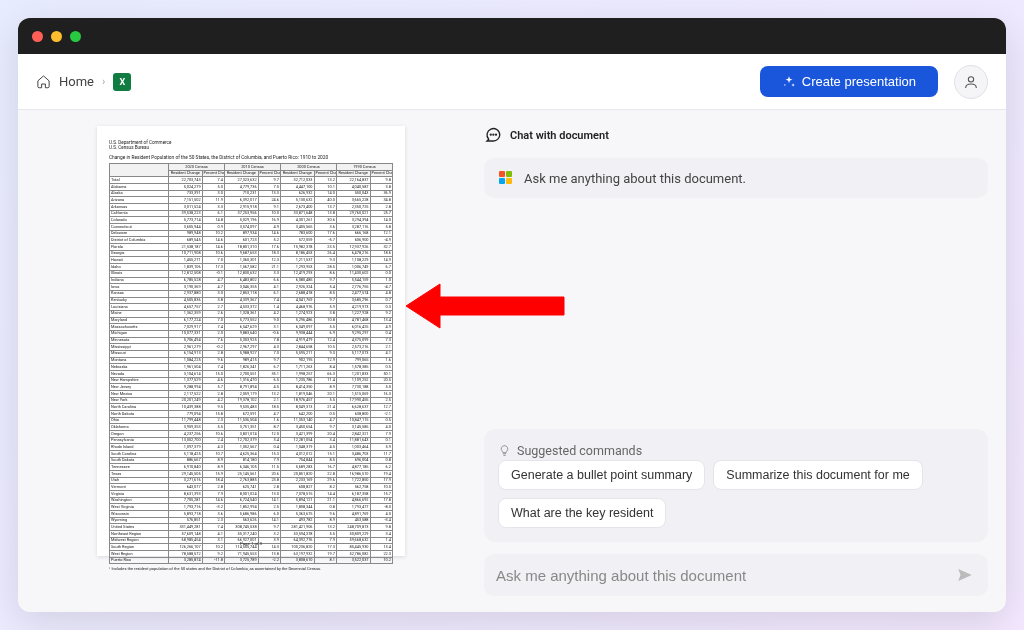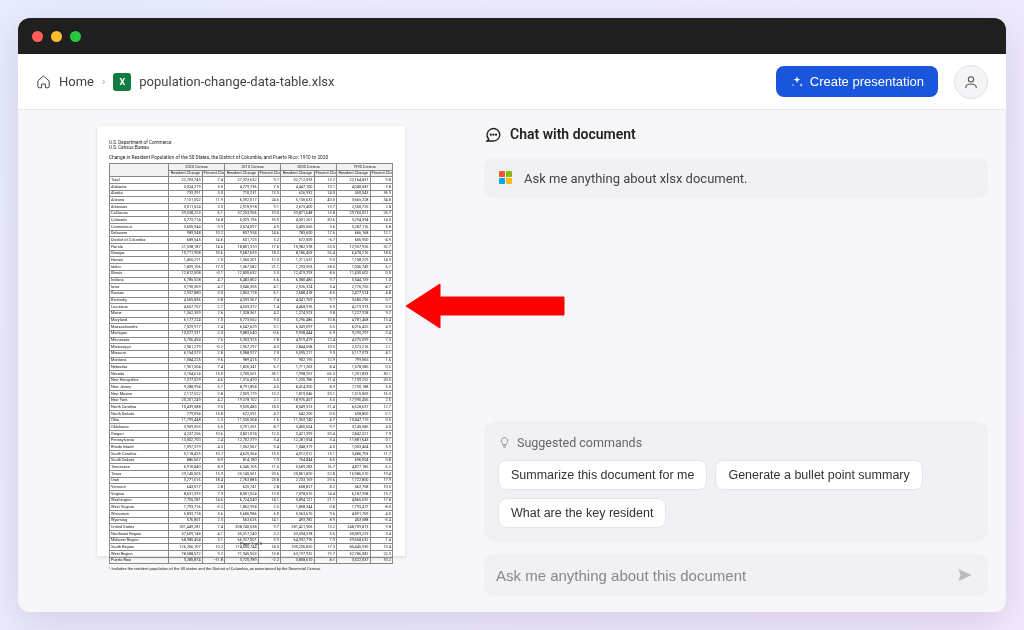--- a/index.html
+++ b/index.html
@@ -67,21 +67,21 @@
     font-weight: 700;
     position: relative;
   }
   .xlsx-ico::after{ content:"X"; }
   .topbar .spacer { flex: 1; }
   .create-btn {
     background: #1a56db;
     color: #fff;
     border: none;
     border-radius: 8px;
-    padding: 8px 14px;
+    padding: 8px 22px;
     font-size: 13px;
     font-weight: 500;
     display: flex;
     align-items: center;
     gap: 6px;
     cursor: pointer;
   }
   .sparkle { width: 14px; height: 14px; fill: #fff; }
   .avatar-btn {
     width: 34px; height: 34px;
@@ -152,23 +152,23 @@
 
   
   .chat {
     flex: 1;
     display: flex;
     flex-direction: column;
     min-width: 0;
   }
   .chat-head {
     display: flex;
-    align-items: flex-start;
+    align-items: center;
     gap: 8px;
-    font-size: 14px;
+    font-size: 11px;
     font-weight: 600;
     color: #222;
     margin-bottom: 14px;
   }
   .chat-head svg { width: 18px; height: 18px; stroke:#222; fill:none; stroke-width:1.8; }
 
   .msg {
     background: #f1f1f5;
     border-radius: 10px;
     padding: 12px 14px;
@@ -195,21 +195,21 @@
     border-radius: 12px;
     padding: 14px;
     margin-bottom: 12px;
   }
   .sugg-head {
     display: flex;
     align-items: center;
     gap: 6px;
     font-size: 12.5px;
     color: #666;
-    margin-bottom: 10px;
+    margin-bottom: 2px;
   }
   .sugg-head svg{ width:13px;height:13px;stroke:#888;fill:none;stroke-width:1.6; }
   .chips { display: flex; flex-wrap: wrap; gap: 8px; }
   .chip {
     background: #fff;
     border: 1px solid #e4e4ea;
     border-radius: 8px;
     padding: 7px 12px;
     font-size: 12.5px;
     color: #333;
@@ -254,21 +254,20 @@
   </div>
 
   <div class="topbar">
     <div class="breadcrumb">
       <svg class="home-ico" viewBox="0 0 24 24">
           <path d="M3 11l9-8 9 8v9a2 2 0 0 1-2 2h-4v-6h-6v6H5a2 2 0 0 1-2-2z"></path>
         </svg>
       <a>Home</a>
       <span class="chev">›</span>
       <span class="xlsx-ico"></span>
-      <span>population-change-data-table.xlsx</span>
     </div>
     <div class="spacer"></div>
     <button class="create-btn">
       <svg class="sparkle" viewBox="0 0 24 24">
           <path d="M12 2l1.5 4.5L18 8l-4.5 1.5L12 14l-1.5-4.5L6 8l4.5-1.5zM19 14l.8 2.2L22 17l-2.2.8L19 20l-.8-2.2L16 17l2.2-.8zM5 15l.6 1.6L7 17l-1.4.4L5 19l-.6-1.6L3 17l1.4-.4z"></path>
         </svg>
       <span>Create presentation</span>
     </button>
     <div class="avatar-btn">
       <svg viewBox="0 0 24 24">
@@ -979,35 +978,35 @@
         <span>Chat with document</span>
       </div>
 
       <div class="msg">
         <span class="logo">
             <span class="a"></span>
             <span class="b"></span>
             <span class="c"></span>
             <span class="d"></span>
           </span>
-        <span>Ask me anything about xlsx document.</span>
+        <span>Ask me anything about this document.</span>
       </div>
 
       <div class="spacer"></div>
 
       <div class="sugg">
         <div class="sugg-head">
           <svg viewBox="0 0 24 24">
               <path d="M9 18h6M10 21h4M12 3a6 6 0 0 0-4 10.5c.8.8 1 1.5 1 2.5h6c0-1 .2-1.7 1-2.5A6 6 0 0 0 12 3z"></path>
             </svg>
           <span>Suggested commands</span>
         </div>
         <div class="chips" id="chips">
+            <button class="chip">Generate a bullet point summary</button>
             <button class="chip">Summarize this document for me</button>
-            <button class="chip">Generate a bullet point summary</button>
             <button class="chip">What are the key resident</button>
           </div>
       </div>
 
       <div class="input-row">
         <input type="text" placeholder="Ask me anything about this document" style="">
         <div class="send">
           <svg viewBox="0 0 24 24">
               <path d="M3 20l18-8L3 4l3 8-3 8zm3-8h12"></path>
             </svg>

